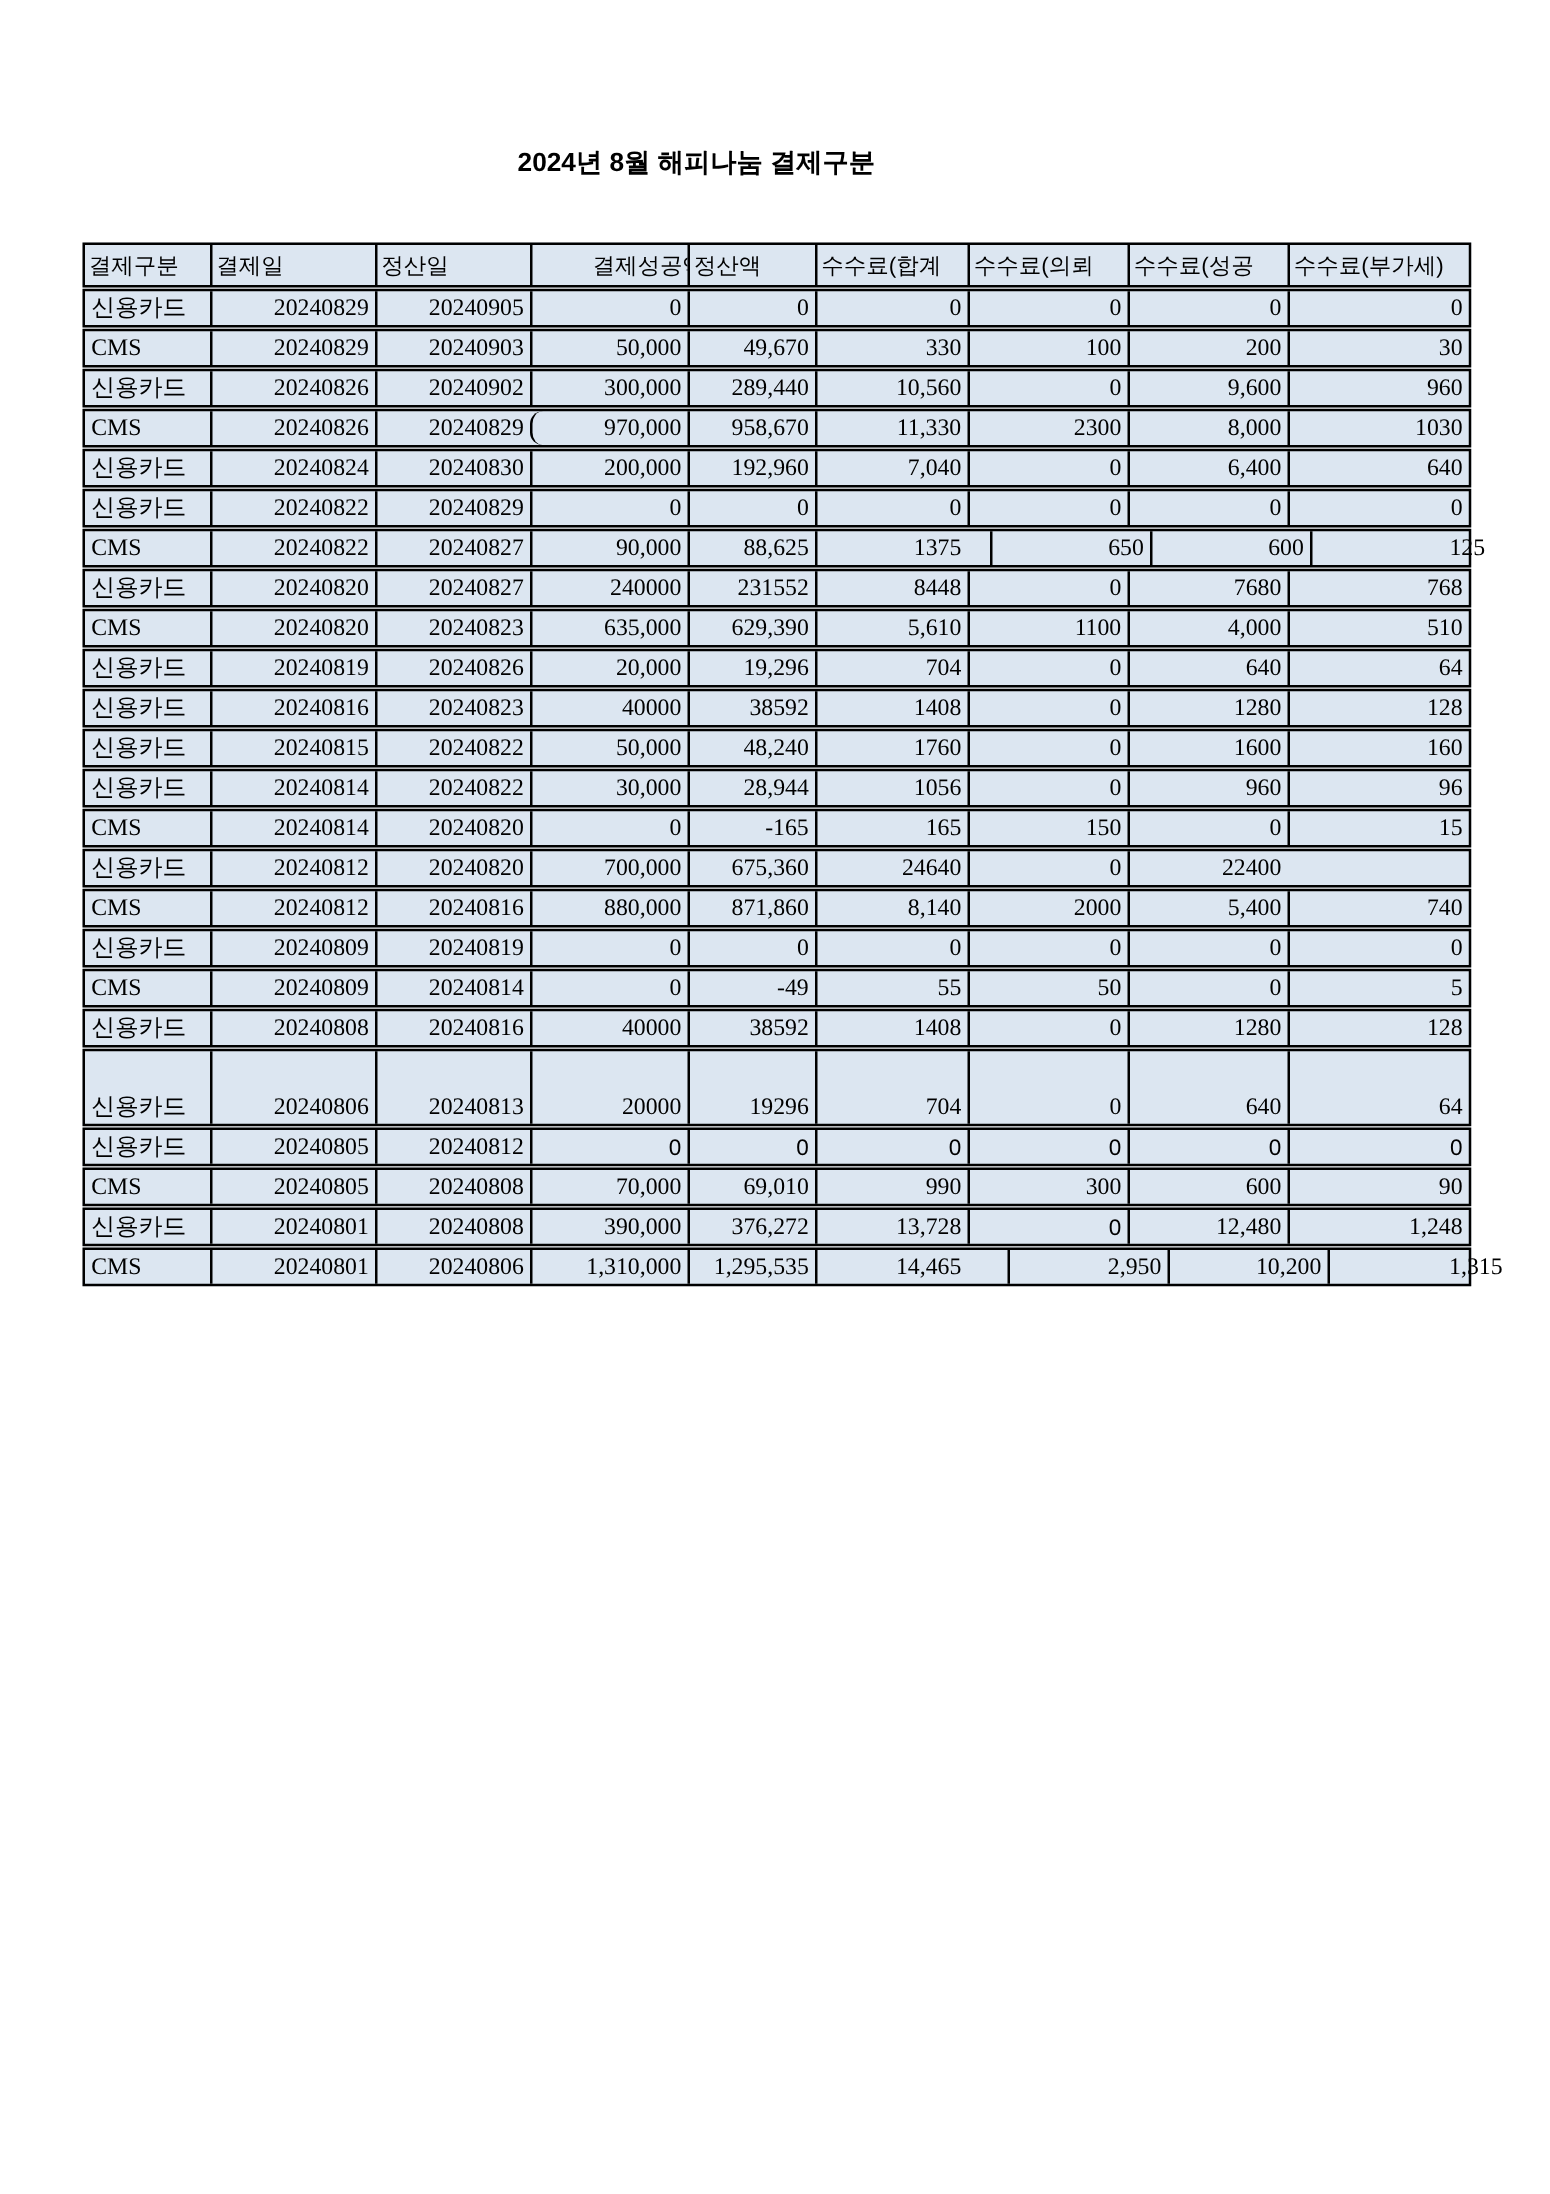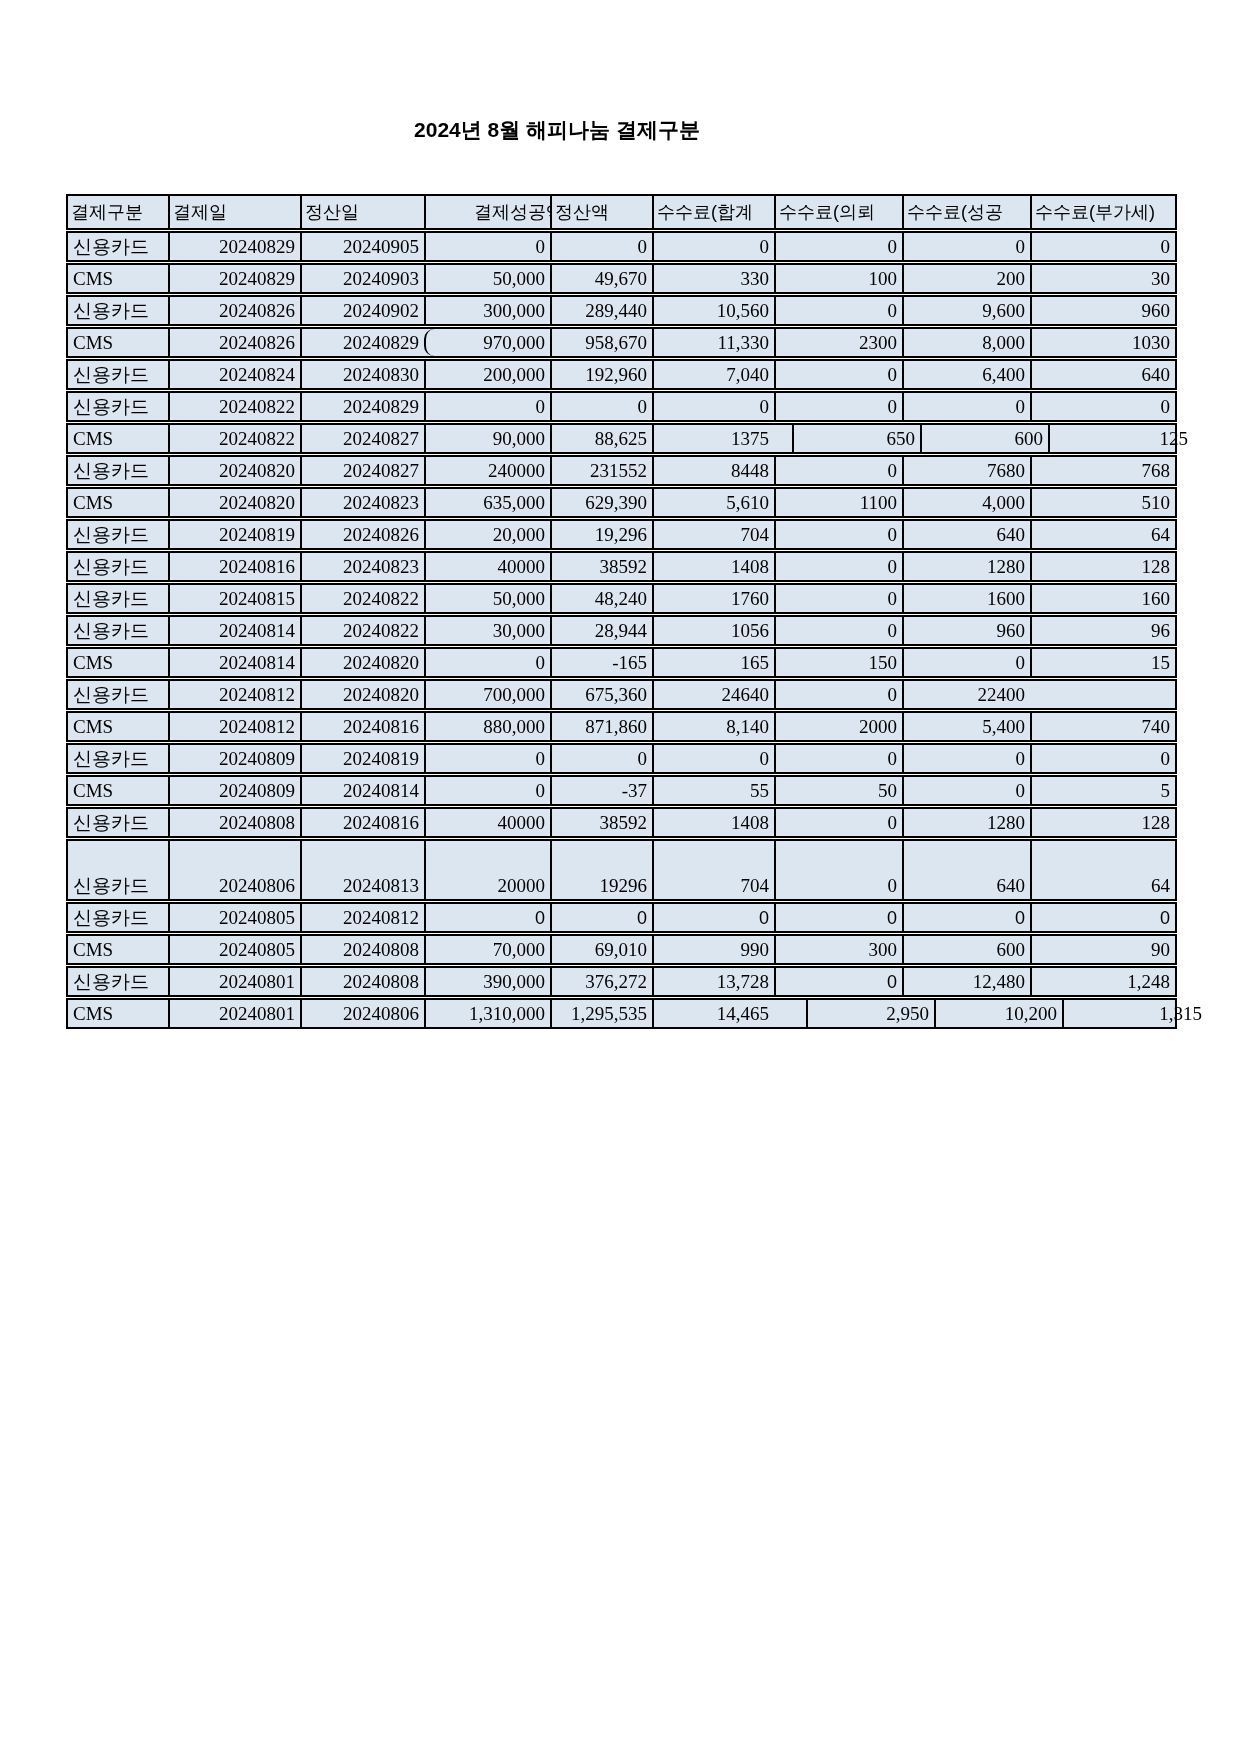--- a/index.html
+++ b/index.html
@@ -275,21 +275,21 @@
       <div class="tcell num" style="width: 122px; flex-basis: 122px;">0</div>
       <div class="tcell num" style="width: 128px; flex-basis: 128px;">0</div>
       <div class="tcell num" style="width: 128px; flex-basis: 128px;">0</div>
       <div class="tcell num" style="width: 145px; flex-basis: 145px;">0</div>
     </div>
     <div class="trow">
       <div class="tcell txt" style="width: 100px; flex-basis: 100px;">CMS</div>
       <div class="tcell num" style="width: 132px; flex-basis: 132px;">20240809</div>
       <div class="tcell num" style="width: 124px; flex-basis: 124px;">20240814</div>
       <div class="tcell num" style="width: 126px; flex-basis: 126px;">0</div>
-      <div class="tcell num" style="width: 102px; flex-basis: 102px;">-37</div>
+      <div class="tcell num" style="width: 102px; flex-basis: 102px;">-49</div>
       <div class="tcell num" style="width: 122px; flex-basis: 122px;">55</div>
       <div class="tcell num" style="width: 128px; flex-basis: 128px;">50</div>
       <div class="tcell num" style="width: 128px; flex-basis: 128px;">0</div>
       <div class="tcell num" style="width: 145px; flex-basis: 145px;">5</div>
     </div>
     <div class="trow">
       <div class="tcell txt" style="width: 100px; flex-basis: 100px;">신용카드</div>
       <div class="tcell num" style="width: 132px; flex-basis: 132px;">20240808</div>
       <div class="tcell num" style="width: 124px; flex-basis: 124px;">20240816</div>
       <div class="tcell num" style="width: 126px; flex-basis: 126px;">40000</div>

